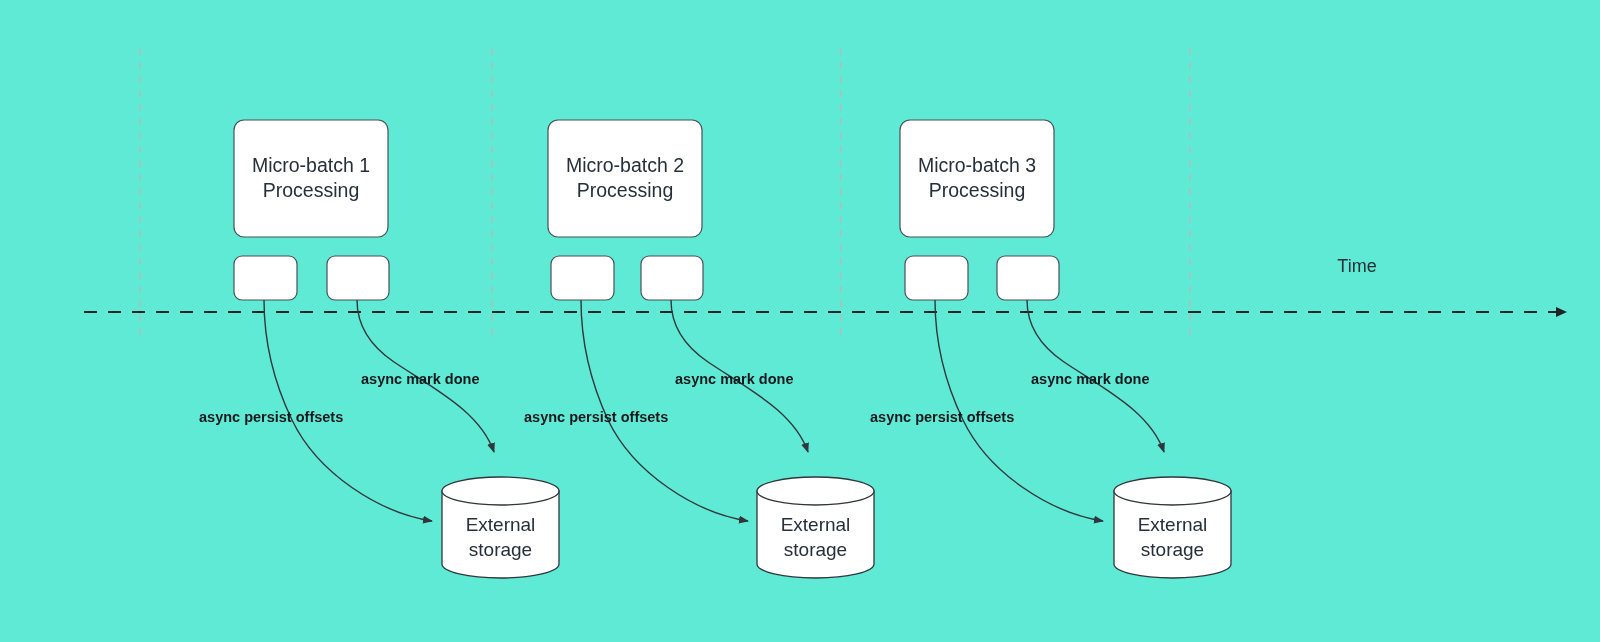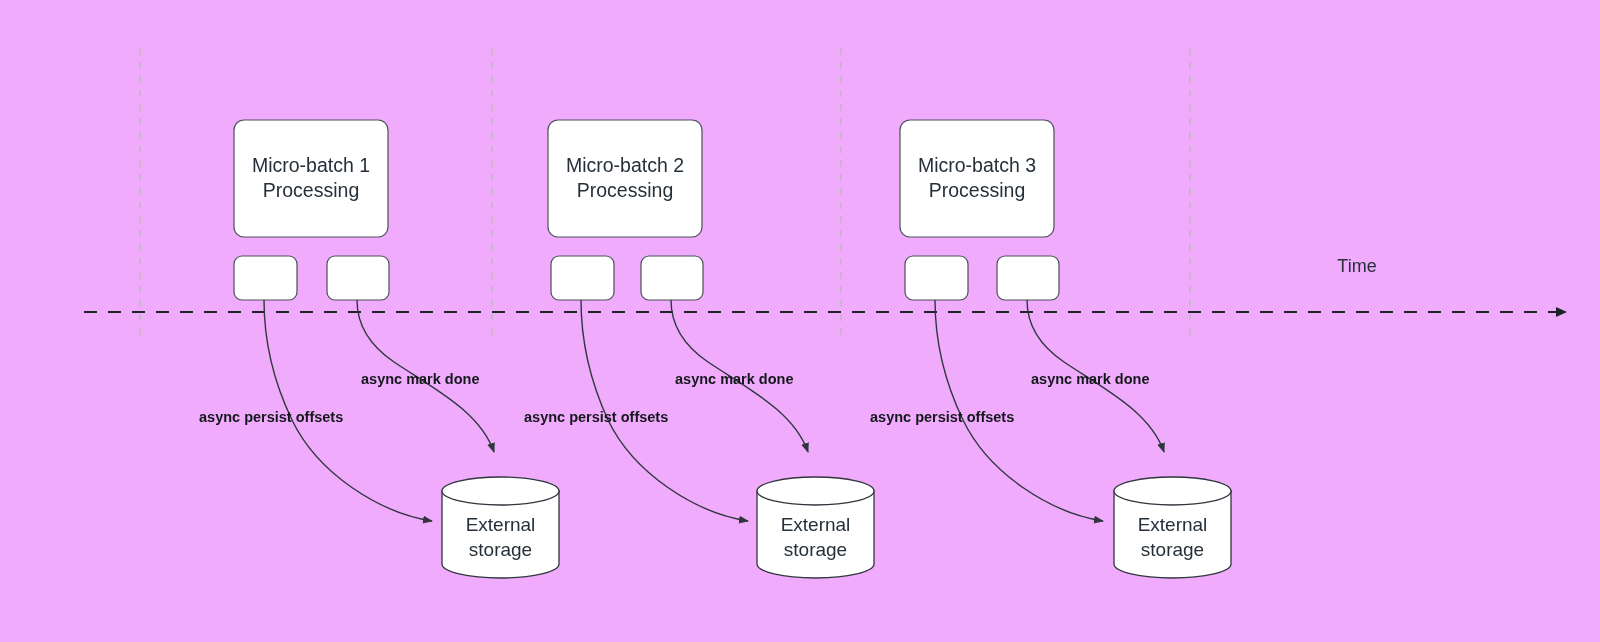--- a/index.html
+++ b/index.html
@@ -10,21 +10,21 @@
   body {
     width: 1600px;
     height: 642px;
     overflow: hidden;
     font-family: "Liberation Sans", sans-serif;
   }
   #diagram-root {
     position: relative;
     width: 1600px;
     height: 642px;
-    background: #f0abfc;
+    background: #5eead4;
   }
   svg.diagram-canvas {
     position: absolute;
     top: 0;
     left: 0;
     width: 1600px;
     height: 642px;
     display: block;
   }
   .shape-stroke {

